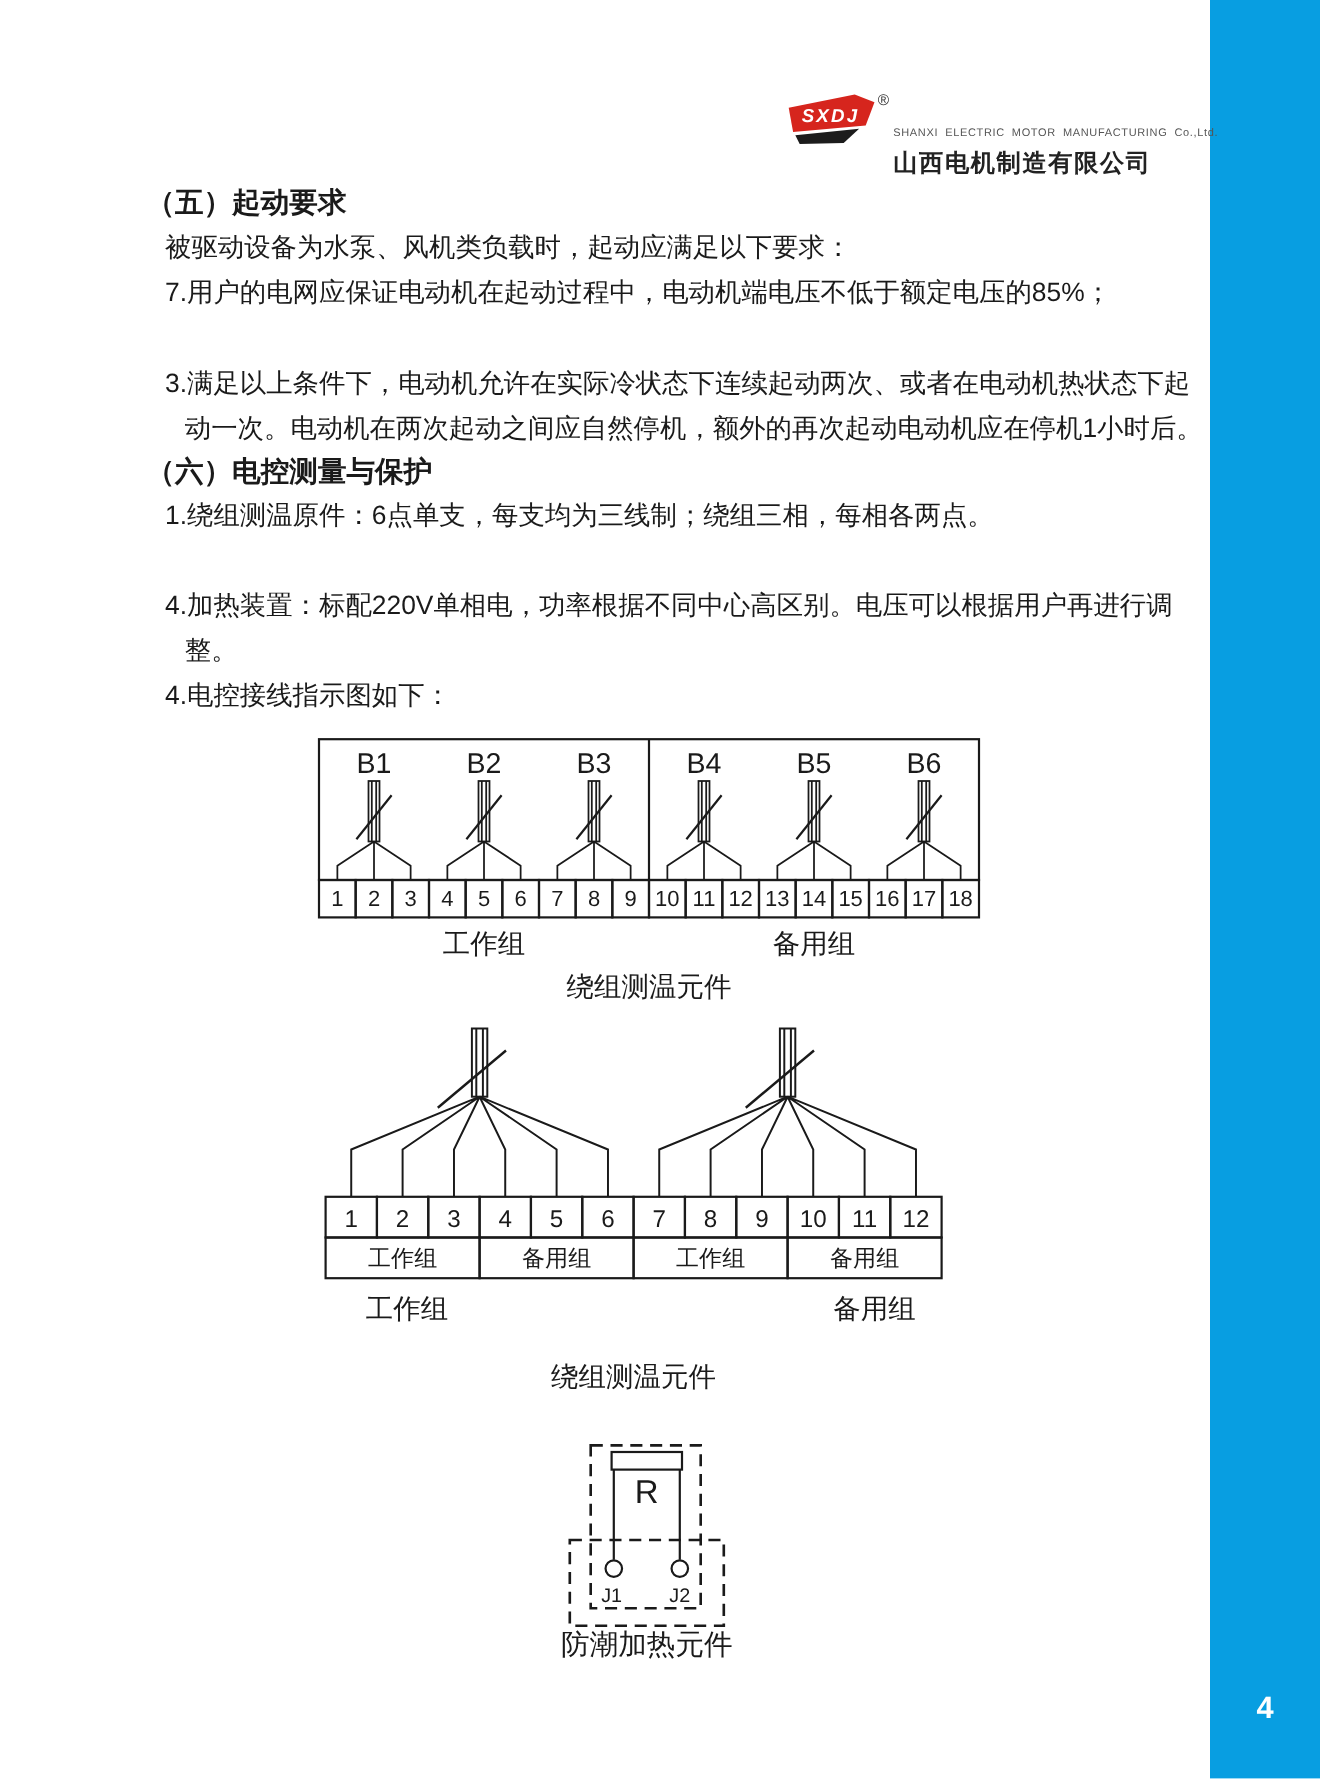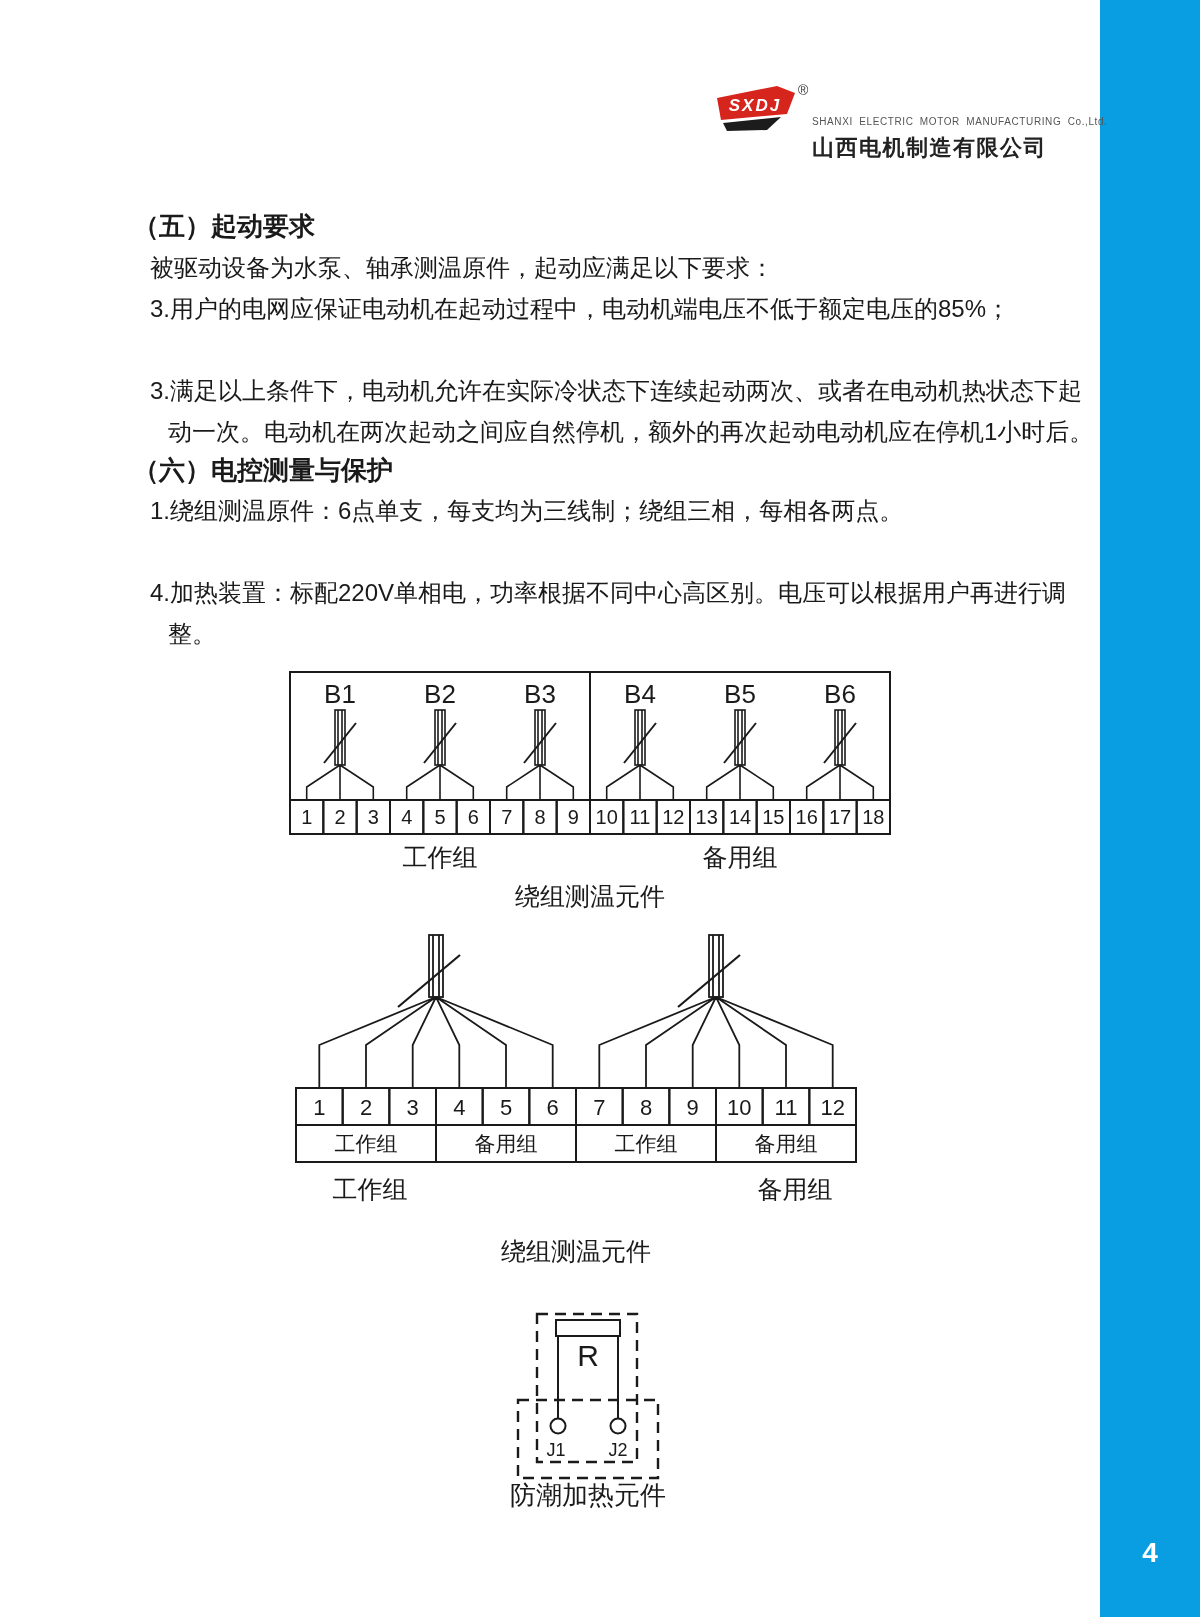--- a/index.html
+++ b/index.html
@@ -1,21 +1,21 @@
 <!DOCTYPE html>
 <html><head>
 <meta charset="utf-8">
 <style>
   html,body{margin:0;padding:0;background:#ffffff;}
   #page{
     position:relative;width:1200px;height:1617px;background:#ffffff;overflow:hidden;
     font-family:"Liberation Sans","DejaVu Sans",sans-serif;color:#1a1a1a;
   }
   .abs{position:absolute;}
-  .line{position:absolute;white-space:nowrap;color:#1a1a1a;font-size:24px;line-height:1.25;margin-top:42px;}
+  .line{position:absolute;white-space:nowrap;color:#1a1a1a;font-size:24px;line-height:1.25;}
   .heading{font-weight:bold;font-size:26px;}
   .line sup{font-size:14px;vertical-align:super;line-height:0;}
   #edge-band{position:absolute;top:0;right:0;width:100px;height:1617px;}
   #page-num{position:absolute;left:1100px;top:1537px;width:100px;text-align:center;
     color:#ffffff;font-size:28px;font-weight:bold;}
   
   #logo-cn{position:absolute;left:812px;top:89px;font-size:22px;font-weight:bold;
     letter-spacing:1.5px;color:#222;margin-top:44px;}
   #logo-en{position:absolute;left:812px;top:116px;font-size:10px;color:#555;
     letter-spacing:0.6px;word-spacing:3px;}
@@ -35,29 +35,30 @@
       <polygon points="2,14 62,2 80,9 72,30 6,36" fill="#d6251d"></polygon>
       <polygon points="8,39 66,33 52,46 12,47" fill="#1c1c1c"></polygon>
       <text x="40" y="27" text-anchor="middle" font-size="17" font-weight="bold" font-style="italic" fill="#ffffff" letter-spacing="2">SXDJ</text>
     </svg>
     <span id="logo-reg" style="left:108px;top:12px;" class="abs">®</span>
   </div>
   <div id="logo-cn">山西电机制造有限公司</div>
   <div id="logo-en">SHANXI  ELECTRIC  MOTOR  MANUFACTURING  Co.,Ltd.</div>
 
   <div class="line heading" style="left:133px;top:168px;">（五）起动要求</div>
-  <div class="line" style="left:150px;top:211px;">被驱动设备为水泵、轴承测温原件，起动应满足以下要求：</div>
-  <div class="line" style="left:150px;top:252px;">3.用户的电网应保证电动机在起动过程中，电动机端电压不低于额定电压的85%；</div>
+  <div class="line" style="left:150px;top:211px;">被驱动设备为水泵、风机类负载时，起动应满足以下要求：</div>
+  <div class="line" style="left:150px;top:252px;">7.用户的电网应保证电动机在起动过程中，电动机端电压不低于额定电压的85%；</div>
   <div class="line" style="left:150px;top:334px;">3.满足以上条件下，电动机允许在实际冷状态下连续起动两次、或者在电动机热状态下起</div>
   <div class="line" style="left:168px;top:375px;text-align:right;">动一次。电动机在两次起动之间应自然停机，额外的再次起动电动机应在停机1小时后。</div>
 
   <div class="line heading" style="left:133px;top:412px;">（六）电控测量与保护</div>
   <div class="line" style="left:150px;top:454px;text-align:center;">1.绕组测温原件：6点单支，每支均为三线制；绕组三相，每相各两点。</div>
   <div class="line" style="left:150px;top:536px;">4.加热装置：标配220V单相电，功率根据不同中心高区别。电压可以根据用户再进行调</div>
   <div class="line" style="left:168px;top:577px;">整。</div>
+  <div class="line" style="left:150px;top:618px;">4.电控接线指示图如下：</div>
 
   <svg class="abs" style="left:280px;top:665px;" width="620" height="250" viewBox="0 0 620 250">
     <g stroke="#1a1a1a" fill="none" stroke-width="2">
       <rect x="10" y="7" width="600" height="128"></rect>
       <line x1="310" y1="7" x2="310" y2="135"></line>
     </g>
 
     <g stroke="#1a1a1a" fill="none" stroke-width="1.6">
       <g>
           <rect x="55" y="45" width="10" height="55"></rect>

